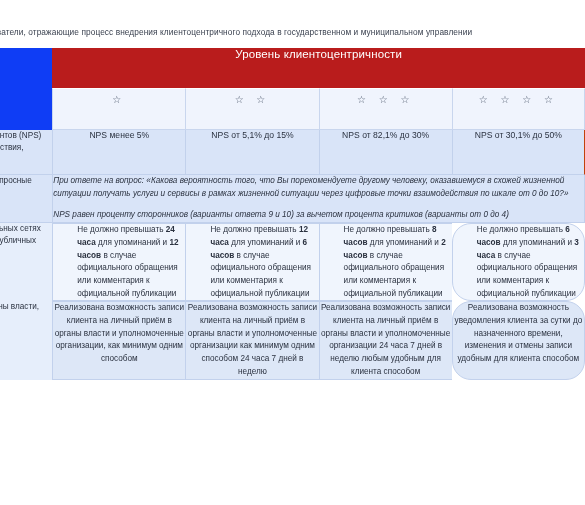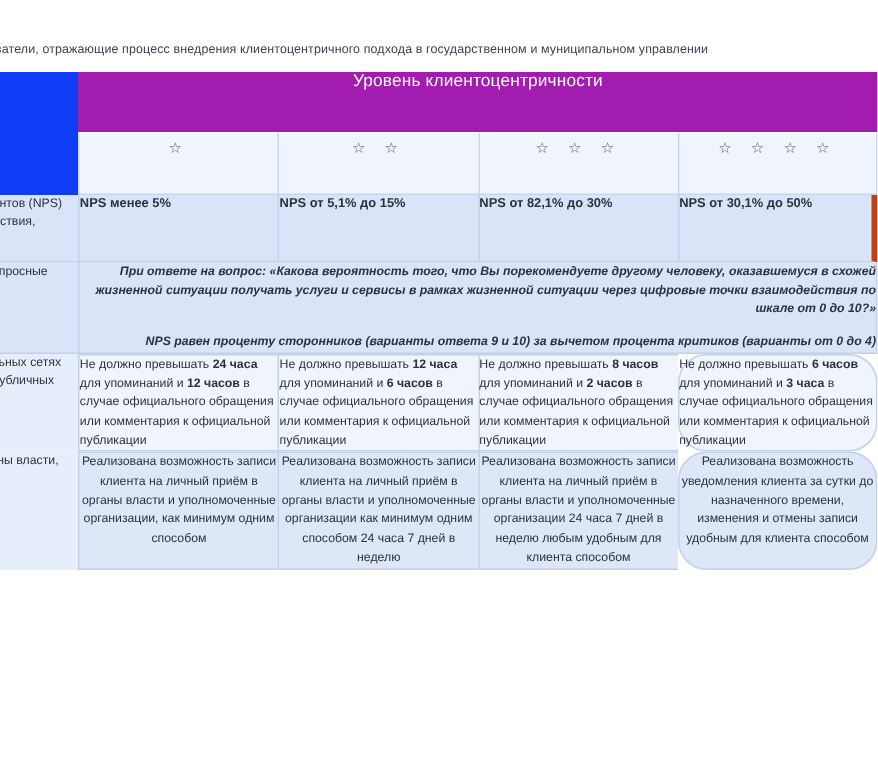--- a/index.html
+++ b/index.html
@@ -69,21 +69,21 @@
   .hdr-lead {
     background: #0f3df5;
     height: 40px;
     vertical-align: middle;
     padding: 0 10px 0 12px;
     color: #ffffff;
     font-size: 8.5px;
     line-height: 1.28;
   }
   .hdr-main {
-    background: #a21caf;
+    background: #b91c1c;
     height: 40px;
     text-align: center;
     vertical-align: middle;
     color: #ffffff;
     font-size: 11.5px;
     letter-spacing: 0.01em;
   }
 
   
   .stars-lead {
@@ -110,48 +110,46 @@
   
   .npsrow td { background: #d9e4f8; }
   .nps-lead {
     padding: 10px 10px 10px 12px;
     font-size: 8.2px;
     line-height: 1.45;
     color: #2b3240;
     border-bottom: 1px solid #c2d1ec;
   }
   .nps-cell {
-    text-align: left;
+    text-align: center;
     vertical-align: middle;
     font-size: 8.6px;
     height: 44px;
     border-left: 1px solid #c2d1ec;
     border-bottom: 1px solid #c2d1ec;
-    font-weight: bold;
-  }
-  .nps-cell:last-child { border-right: 4px solid #c2410c; }
+  }
+  .nps-cell:last-child { border-right: 1px solid #c2410c; }
 
   
   .exprow td { background: #d9e4f8; }
   .exp-lead {
     padding: 8px 10px 10px 12px;
     font-size: 8.2px;
     line-height: 1.45;
     border-bottom: 1px solid #c2d1ec;
   }
   .exp-span {
     padding: 9px 6px 10px 6px;
-    text-align: right;
+    text-align: left;
     font-style: italic;
     font-size: 8.2px;
     line-height: 1.55;
     border-left: 1px solid #c2d1ec;
     border-right: 1px solid #c2d1ec;
     border-bottom: 1px solid #c2d1ec;
-    font-weight: bold;
   }
   .exp-span .para2 { margin-top: 9px; }
 
   
   .crit-lead {
     padding: 12px 10px 12px 12px;
     font-size: 8.2px;
     line-height: 1.5;
   }
   .crit-cell {
@@ -159,21 +157,21 @@
     font-size: 8.2px;
     line-height: 1.55;
     border-left: 1px solid #c2d1ec;
     border-bottom: 1px solid #c2d1ec;
     border-top: 1px solid #c2d1ec;
   }
   .crit-cell:last-child { border-right: 1px solid #c2d1ec; border-radius: 19px; }
   .crit-cell b { font-weight: bold; }
 
   .row-a .crit-lead  { background: #e6eefb; }
-  .row-a .crit-cell  { background: #f0f5fd; }
+  .row-a .crit-cell  { background: #f0f5fd; padding-left: 24px; }
   .row-b .crit-lead  { background: #e6eefb; }
   .row-b .crit-cell  { background: #dde7f7; text-align: center; }
 </style>
 </head>
 <body>
 
 <div class="caption-strip">
   <div class="caption-text">Показатели, отражающие процесс внедрения клиентоцентричного подхода в государственном и муниципальном управлении</div>
 </div>
 

